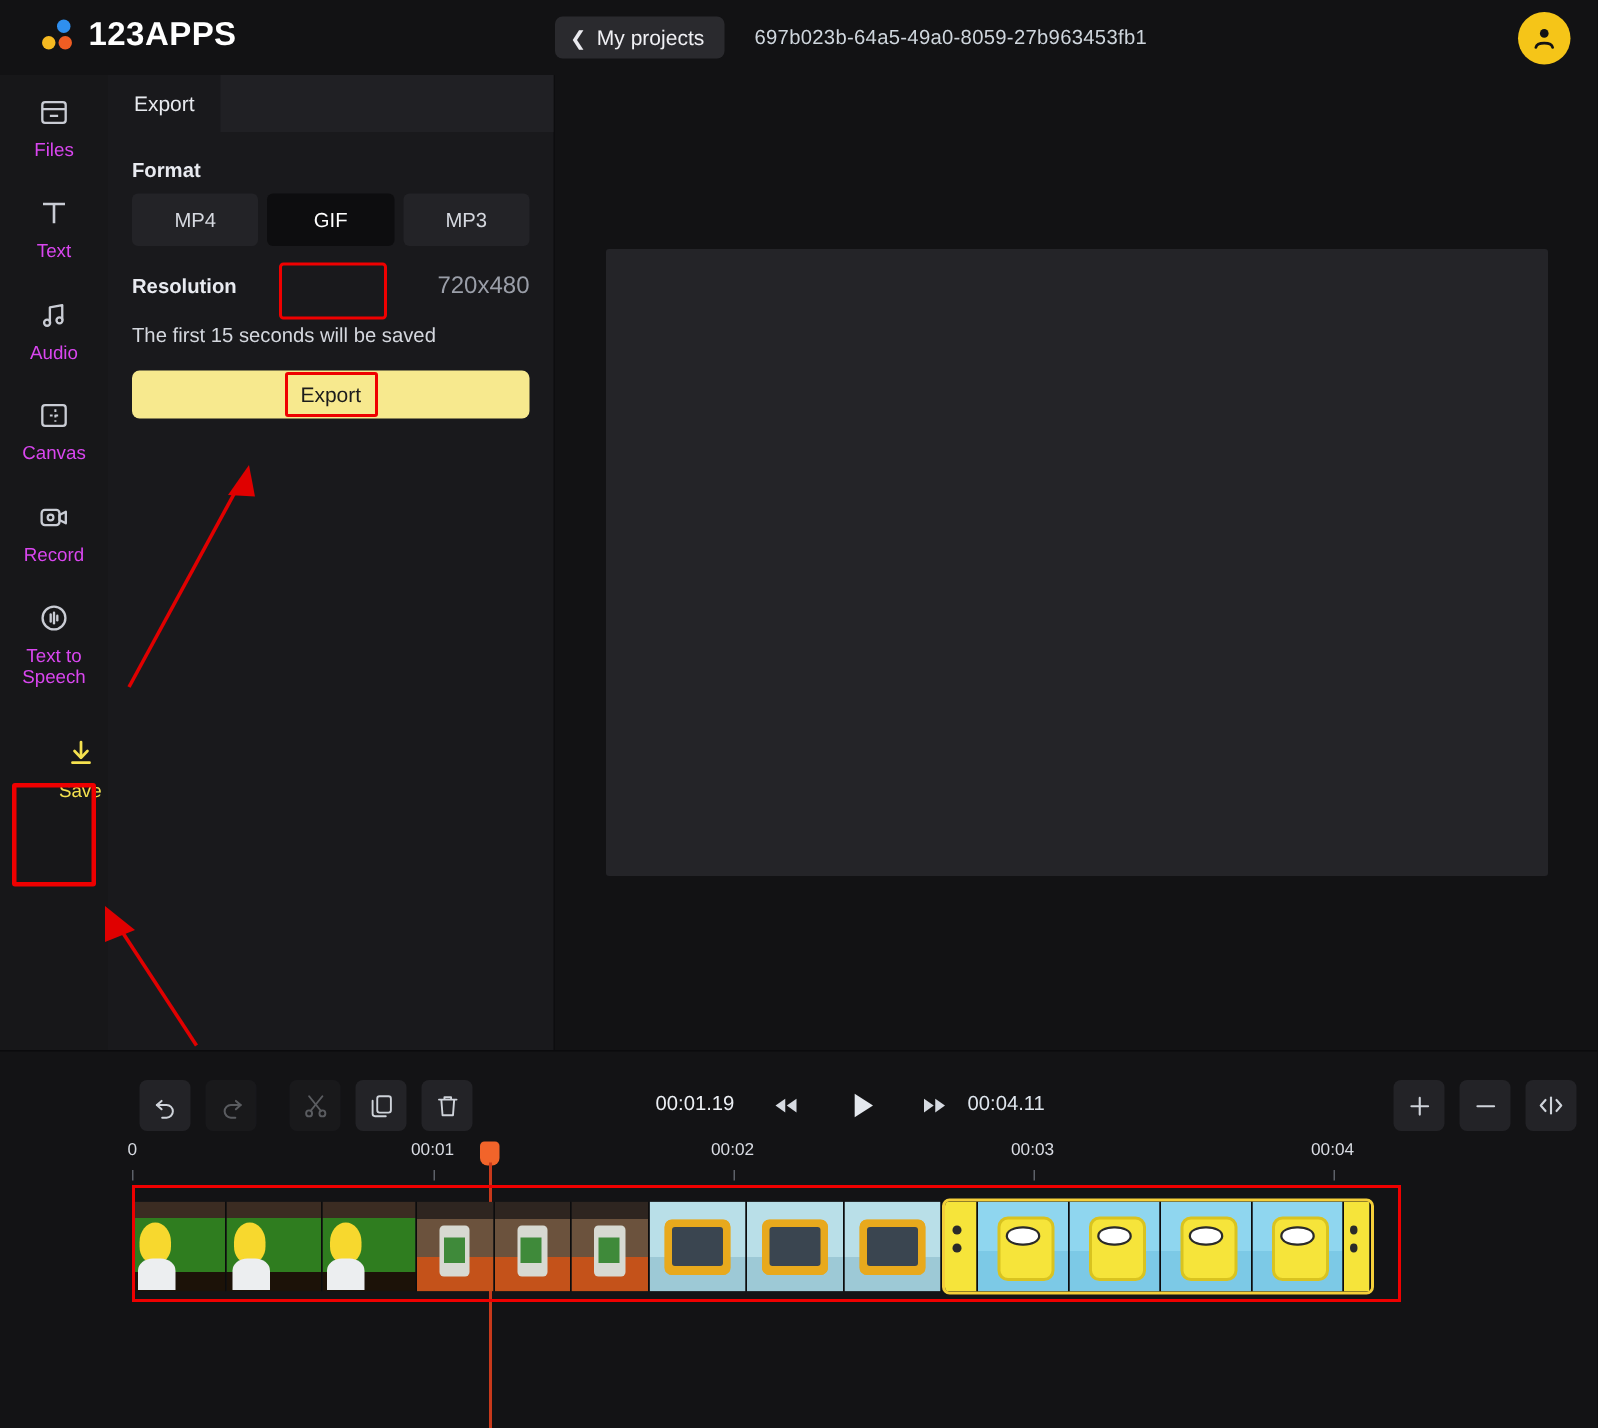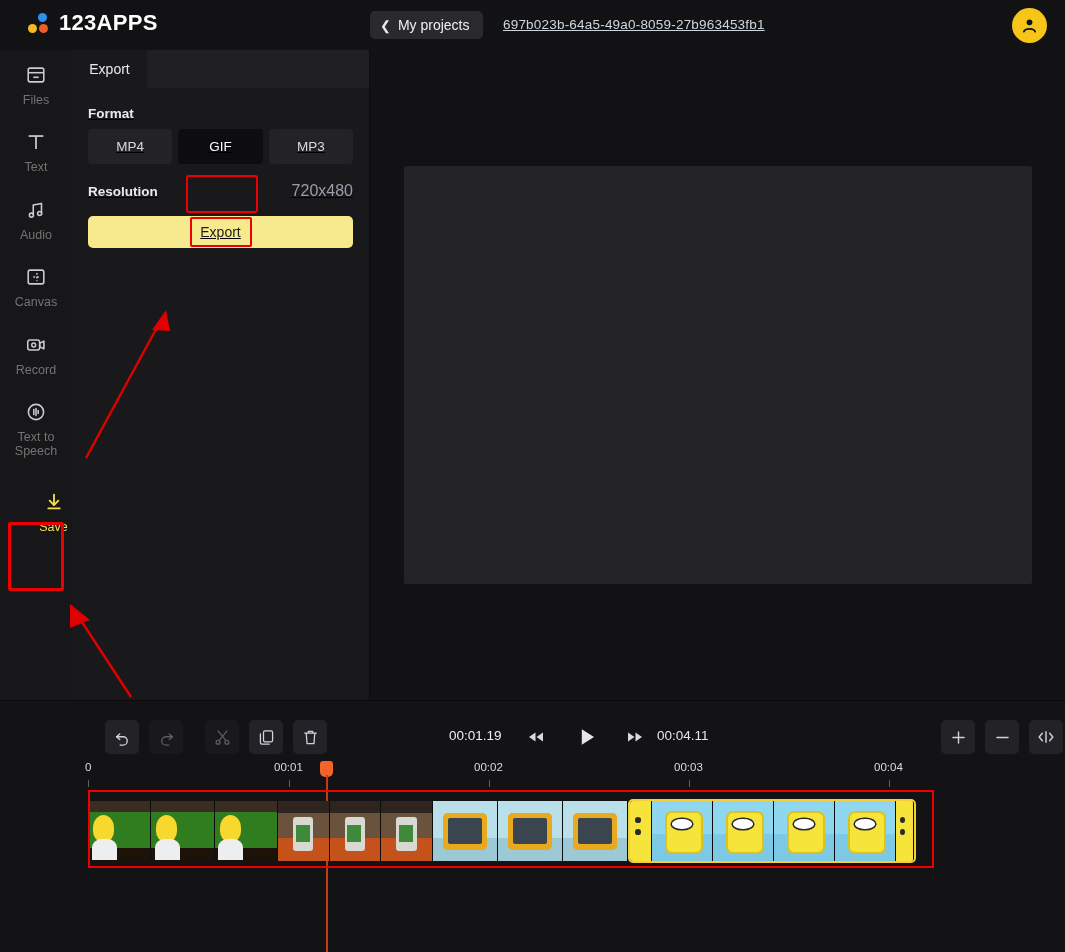--- a/index.html
+++ b/index.html
@@ -27,53 +27,53 @@
   #my-projects {
     position: absolute; left: 370px; top: 11px; height: 28px;
     background: #2a2a2e; border-radius: 5px; padding: 0 14px 0 10px;
     display: flex; align-items: center; gap: 7px; cursor: pointer;
   }
   #my-projects .chev { color: #e9e9ee; font-size: 13px; line-height: 1; }
   #my-projects .lbl { color: #f0f0f4; font-size: 14px; font-weight: normal; }
 
   #project-id {
     position: absolute; left: 503px; top: 17px;
-    color: #cfd6dd; font-size: 13.5px; letter-spacing: 0.2px; white-space: nowrap; text-decoration: underline;
+    color: #cfd6dd; font-size: 13.5px; letter-spacing: 0.2px; white-space: nowrap;
   }
 
   #avatar {
     position: absolute; left: 1012px; top: 8px; width: 35px; height: 35px;
     border-radius: 50%; background: #f5c518; display: flex;
     align-items: center; justify-content: center; cursor: pointer;
   }
 
   
   #rail {
     position: absolute; left: 0; top: 50px; width: 72px; height: 902px;
     background: #171719;
   }
   .rail-item {
     width: 72px; padding: 14px 2px 10px; display: flex; flex-direction: column;
     align-items: center; gap: 7px; cursor: pointer; position: relative;
   }
   .rail-item .ric { width: 22px; height: 22px; display: block; }
   .rail-item .rlb {
-    color: #737373; font-size: 12.5px; text-align: center; line-height: 1.15;
+    color: #d946ef; font-size: 12.5px; text-align: center; line-height: 1.15;
   }
   #rail-save { margin-top: 8px; padding-left: 37px; }
   #rail-save .rlb { color: #f5e14f; }
   #rail-save-box {
     position: absolute; left: 8px; top: 472px; width: 56px; height: 69px;
     border: 3px solid #ef0000; border-radius: 2px; pointer-events: none;
   }
 
   
   #panel {
     position: absolute; left: 72px; top: 50px; width: 298px; height: 650px;
-    background: #19191c; border-right: 1px solid #0d0d0f; text-decoration: underline;
+    background: #19191c; border-right: 1px solid #0d0d0f;
   }
   #tabbar { position: relative; height: 38px; background: #202024; }
   #tab-export {
     position: absolute; left: 0; top: 0; width: 75px; height: 38px;
     background: #19191c; display: flex; align-items: center; justify-content: center;
     color: #e7e9ee; font-size: 14px; cursor: pointer;
   }
   .sec-title {
     color: #e8eaf0; font-size: 13.5px; font-weight: bold; margin: 18px 0 8px 16px;
   }
@@ -114,21 +114,21 @@
   #canvas {
     position: absolute; left: 34px; top: 116px; width: 628px; height: 418px;
     background: #242428; border-radius: 2px;
   }
 
   
   #timeline {
     position: absolute; left: 0; top: 700px; width: 1065px; height: 252px;
     background: #131315; border-top: 1px solid #0b0b0d;
   }
-  #tl-toolbar { position: absolute; left: 16px; top: 0; width: 1040px; height: 56px; }
+  #tl-toolbar { position: absolute; left: 4px; top: 0; width: 1040px; height: 56px; }
   .tbtn {
     position: absolute; top: 19px; width: 34px; height: 34px; margin-top: 0;
     background: #232327; border-radius: 5px; display: flex;
     align-items: center; justify-content: center; cursor: pointer;
   }
   .tbtn.dim { opacity: 0.38; }
   #tc-left { position: absolute; left: 433px; top: 27px; color: #eceff4; font-size: 13.5px; }
   #tc-right { position: absolute; left: 641px; top: 27px; color: #dfe6ee; font-size: 13.5px; }
   .pbtn {
     position: absolute; top: 22px; width: 28px; height: 28px; display: flex;
@@ -319,20 +319,21 @@
       <div class="seg active">GIF</div>
       <div class="seg">MP3</div>
     </div>
     <div id="fmt-gif-box"></div>
 
     <div id="res-head">
       <span class="sec-title">Resolution</span>
       <span id="res-dims">720x480</span>
     </div>
 
+    <div id="note">The first 15 seconds will be saved</div>
 
     <div id="export-btn">
       <span class="elbl">Export</span>
       <span id="export-btn-box"></span>
     </div>
   </div>
 
   <div id="preview-area">
     <div id="canvas"></div>
   </div>

